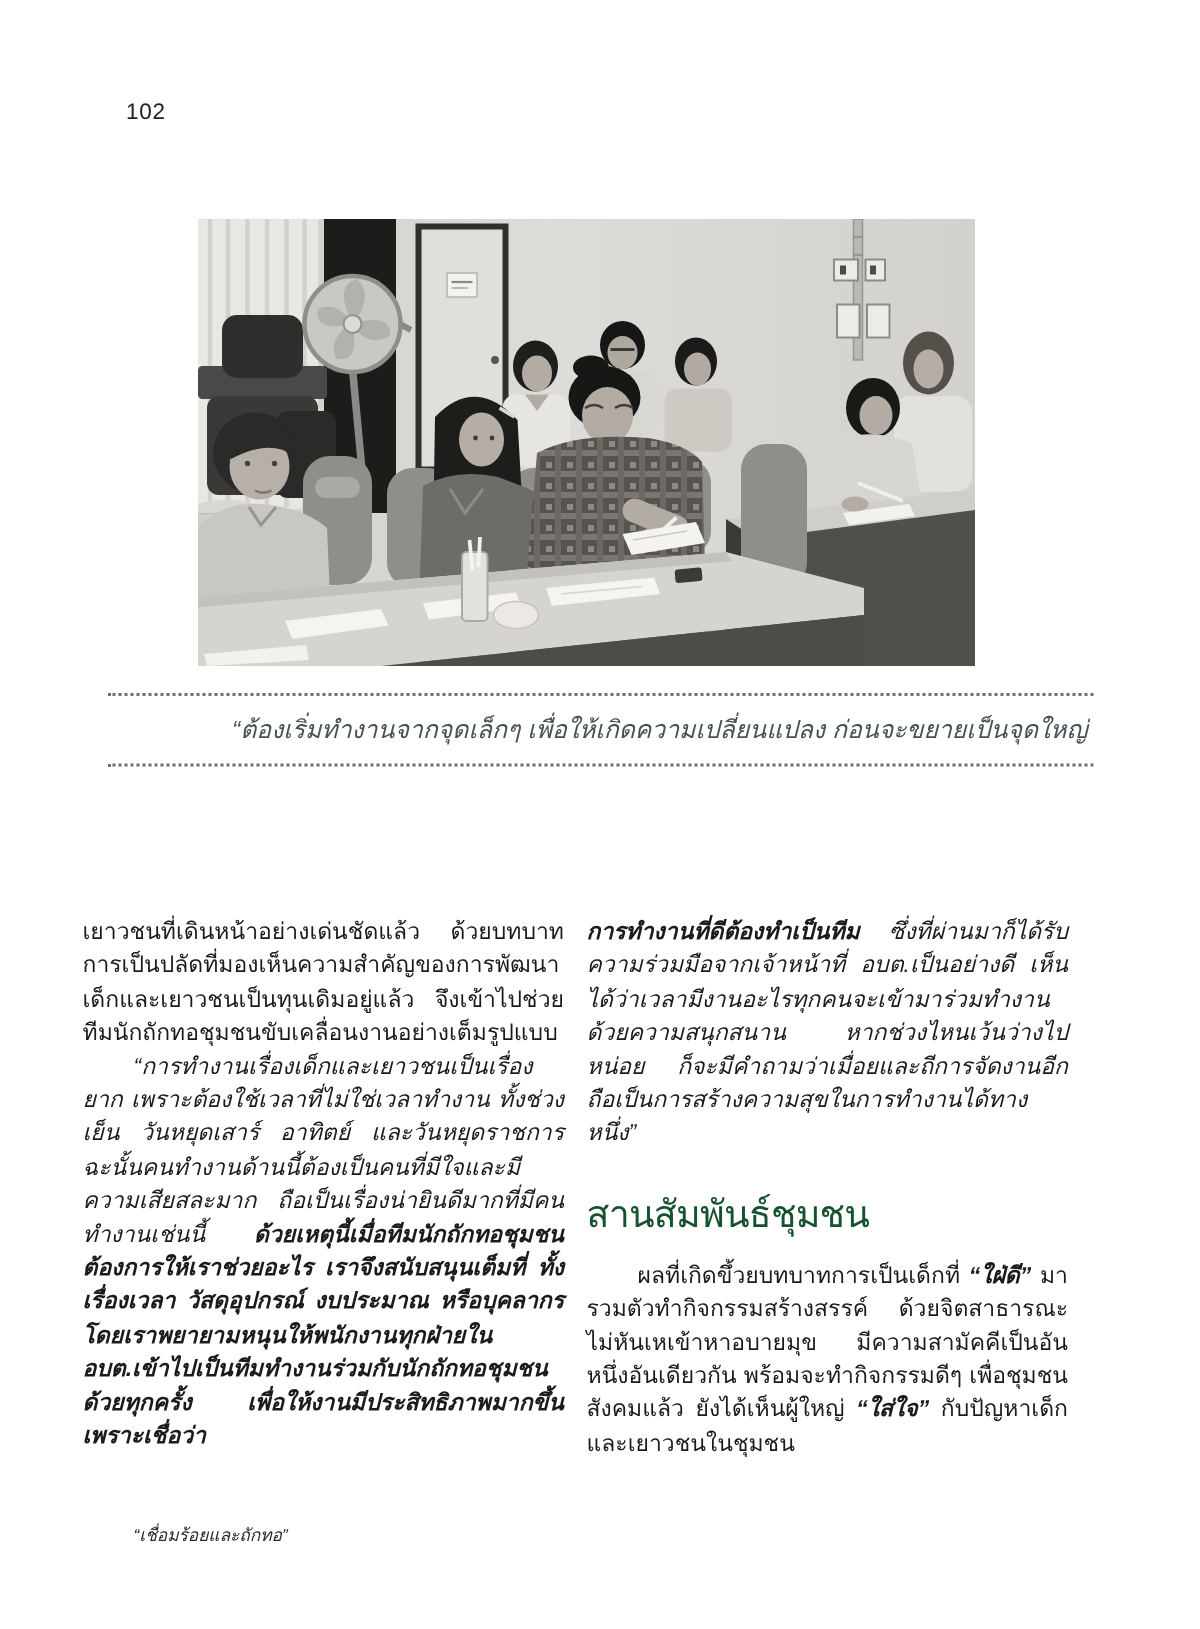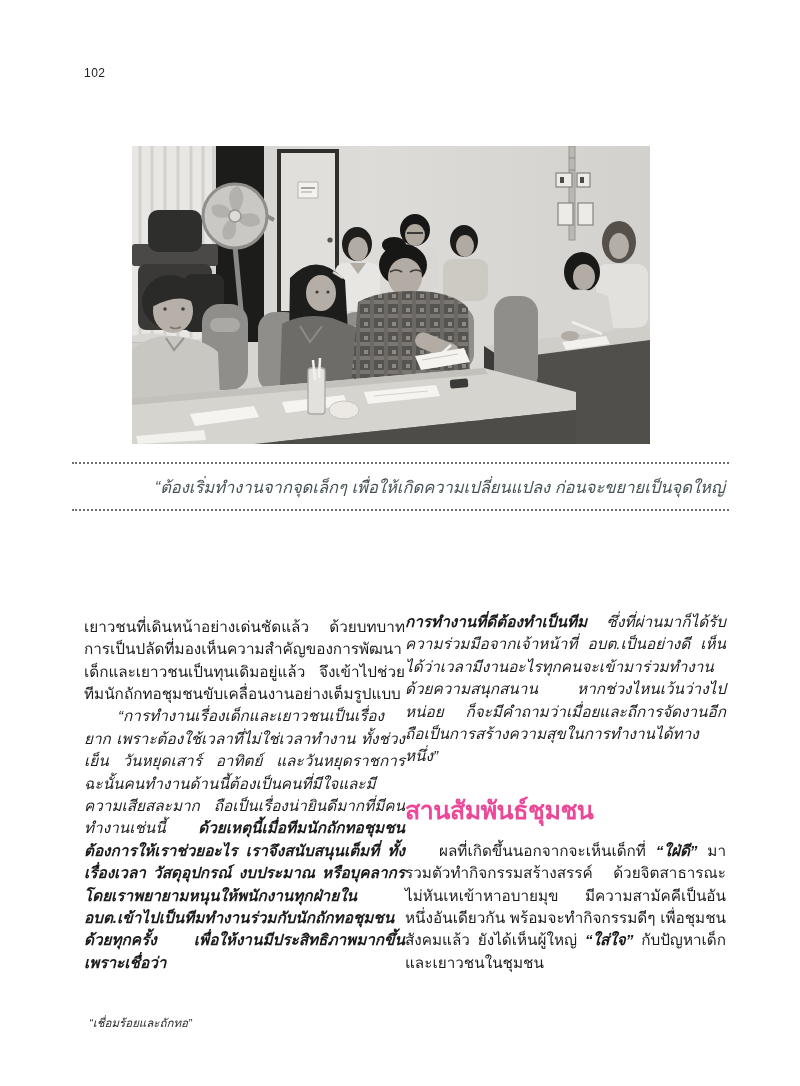--- a/index.html
+++ b/index.html
@@ -4,48 +4,48 @@
 <style>
   * { margin:0; padding:0; box-sizing:border-box; }
   html,body { background:#ffffff; }
   body {
     width:800px; height:1086px; position:relative; overflow:hidden;
     font-family:"Liberation Sans","DejaVu Sans",sans-serif;
     color:#1b1b1b;
   }
   .page-number {
     position:absolute; left:84px; top:66px;
-    font-size:12px; letter-spacing:.5px; color:#222;
+    font-size:15px; letter-spacing:.5px; color:#222;
   }
   .photo {
     position:absolute; left:132px; top:146px; width:518px; height:298px;
     overflow:hidden; background:#d7d6d3;
   }
   .photo svg { display:block; width:100%; height:100%; }
   .quote-block {
     position:absolute; left:72px; top:462px; width:657px;
     border-top:2px dotted #6f6f6f; border-bottom:2px dotted #6f6f6f;
     padding:10px 4px 9px 4px;
     text-align:right; font-style:italic;
     font-size:16.5px; line-height:26px; color:#47525
 
 5;
     color:#475255;
   }
   .columns {
-    position:absolute; left:84px; top:611px; width:657px;
-    display:flex; align-items:flex-end;
+    position:absolute; left:55px; top:611px; width:657px;
+    display:flex; gap:15px;
   }
   .col { width:321px; font-size:15.3px; line-height:22.4px; text-align:justify; }
   .col p { margin:0; }
   .indent { text-indent:34px; }
   .italic { font-style:italic; }
   .bold { font-weight:bold; }
   .section-heading {
-    font-size:25px; font-weight:bold; color:#ec4899;
+    font-size:25px; font-weight:normal; color:#14532d;
     margin:27px 0 15px 0; line-height:30px; letter-spacing:-0.5px;
   }
   .running-footer {
     position:absolute; left:89px; top:1014px;
     font-size:11.5px; color:#2b2b2b;font-style:italic;
   }
 </style>
 </head>
 <body>
 
@@ -232,19 +232,19 @@
   </div>
 
   <div class="columns">
     <div class="col">
       <p>เยาวชนที่เดินหน้าอย่างเด่นชัดแล้ว ด้วยบทบาทการเป็นปลัดที่มองเห็นความสำคัญของการพัฒนาเด็กและเยาวชนเป็นทุนเดิมอยู่แล้ว จึงเข้าไปช่วยทีมนักถักทอชุมชนขับเคลื่อนงานอย่างเต็มรูปแบบ</p>
       <p class="indent italic"><span>“การทำงานเรื่องเด็กและเยาวชนเป็นเรื่องยาก เพราะต้องใช้เวลาที่ไม่ใช่เวลาทำงาน ทั้งช่วงเย็น วันหยุดเสาร์ อาทิตย์ และวันหยุดราชการ ฉะนั้นคนทำงานด้านนี้ต้องเป็นคนที่มีใจและมีความเสียสละมาก ถือเป็นเรื่องน่ายินดีมากที่มีคนทำงานเช่นนี้ </span><span class="bold">ด้วยเหตุนี้เมื่อทีมนักถักทอชุมชนต้องการให้เราช่วยอะไร เราจึงสนับสนุนเต็มที่ ทั้งเรื่องเวลา วัสดุอุปกรณ์ งบประมาณ หรือบุคลากร โดยเราพยายามหนุนให้พนักงานทุกฝ่ายใน อบต.เข้าไปเป็นทีมทำงานร่วมกับนักถักทอชุมชนด้วยทุกครั้ง เพื่อให้งานมีประสิทธิภาพมากขึ้น เพราะเชื่อว่า</span></p>
     </div>
     <div class="col">
       <p class="italic"><span class="bold">การทำงานที่ดีต้องทำเป็นทีม</span><span> ซึ่งที่ผ่านมาก็ได้รับความร่วมมือจากเจ้าหน้าที่ อบต.เป็นอย่างดี เห็นได้ว่าเวลามีงานอะไรทุกคนจะเข้ามาร่วมทำงานด้วยความสนุกสนาน หากช่วงไหนเว้นว่างไปหน่อย ก็จะมีคำถามว่าเมื่อยและถีการจัดงานอีก ถือเป็นการสร้างความสุขในการทำงานได้ทางหนึ่ง”</span></p>
       <h2 class="section-heading">สานสัมพันธ์ชุมชน</h2>
-      <p class="indent"><span>ผลที่เกิดขึ้นนอกจากจะเห็นเด็กที่ </span><span class="bold italic">“ใฝ่ดี”</span><span> มารวมตัวทำกิจกรรมสร้างสรรค์ ด้วยจิตสาธารณะ ไม่หันเหเข้าหาอบายมุข มีความสามัคคีเป็นอันหนึ่งอันเดียวกัน พร้อมจะทำกิจกรรมดีๆ เพื่อชุมชนสังคมแล้ว ยังได้เห็นผู้ใหญ่ </span><span class="bold italic">“ใส่ใจ”</span><span> กับปัญหาเด็กและเยาวชนในชุมชน</span></p>
+      <p class="indent"><span>ผลที่เกิดขึ้วยบทบาทการเป็นเด็กที่ </span><span class="bold italic">“ใฝ่ดี”</span><span> มารวมตัวทำกิจกรรมสร้างสรรค์ ด้วยจิตสาธารณะ ไม่หันเหเข้าหาอบายมุข มีความสามัคคีเป็นอันหนึ่งอันเดียวกัน พร้อมจะทำกิจกรรมดีๆ เพื่อชุมชนสังคมแล้ว ยังได้เห็นผู้ใหญ่ </span><span class="bold italic">“ใส่ใจ”</span><span> กับปัญหาเด็กและเยาวชนในชุมชน</span></p>
     </div>
   </div>
 
   <div class="running-footer">“เชื่อมร้อยและถักทอ”</div>
 
 </div>
 
 </body></html>

